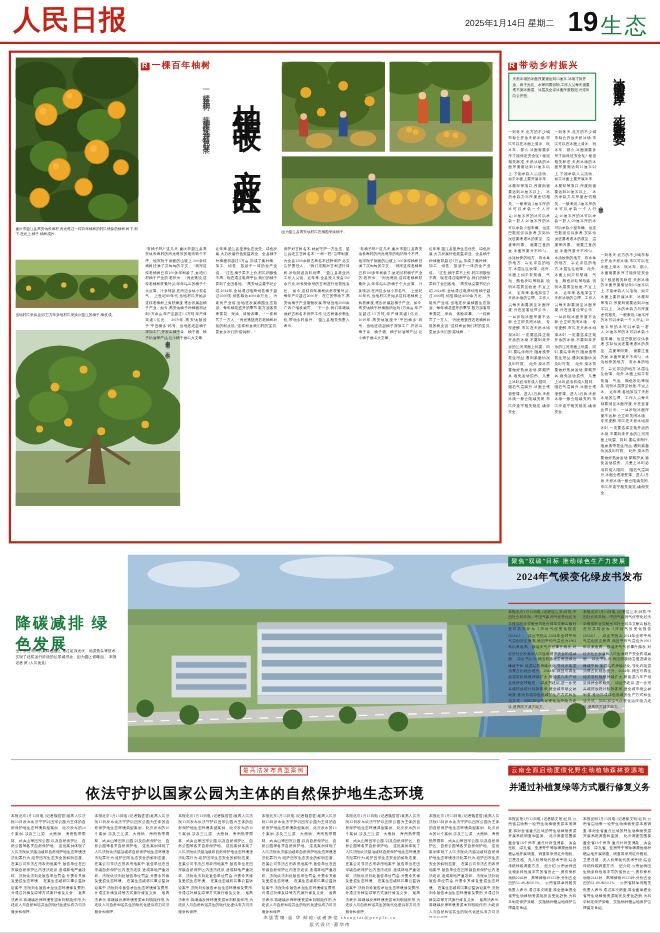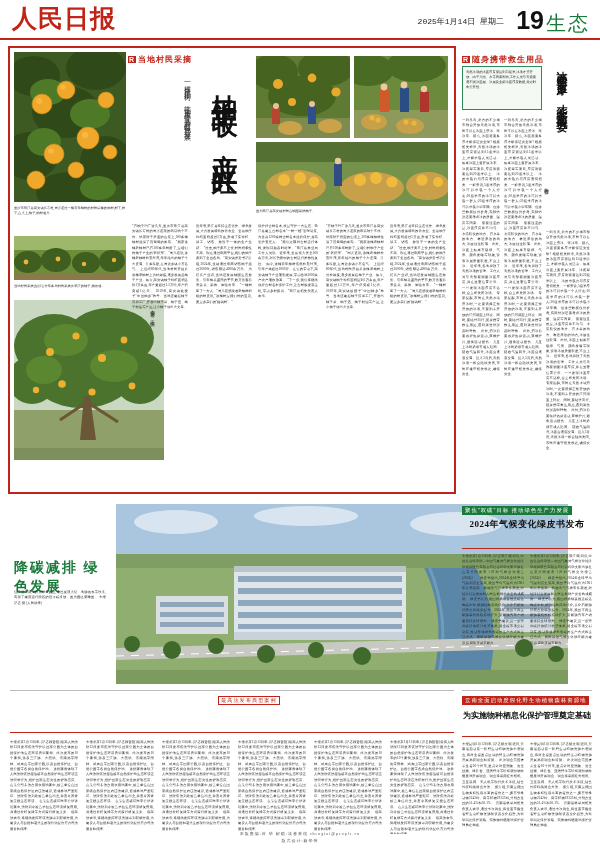--- a/index.html
+++ b/index.html
@@ -35,21 +35,21 @@
     font-weight: bold;
     font-size: 25px;
     letter-spacing: 1px;
     line-height: 30px;
   }
   .masthead-date {
     position: absolute;
     right: 96px; top: 16px;
     font-size: 8px;
     color: #222;
-    font-family: Liberation Mono, monospace;
+    font-family: Liberation Sans, sans-serif;
   }
   .page-num {
     position: absolute;
     right: 56px; top: 6px;
     font-size: 25px;
     font-weight: bold;
     color: #111;
     font-family: "Liberation Sans", sans-serif;
   }
   .section-name {
@@ -228,21 +228,21 @@
   <div class="masthead">
     <div class="logo">人民日报</div>
     <div class="masthead-date">2025年1月14日 星期二</div>
     <div class="page-num">19</div>
     <div class="section-name">生态</div>
   </div>
 
   <div class="feature-box"></div>
 
   <div class="kicker" style="left:128px; top:54px;">
-    <span class="mark">R</span><span>当地村民采摘</span>
+    <span class="mark">R</span><span>一棵百年柚树</span>
   </div>
 
   <div class="photo" style="left:14px; top:52px; width:112px; height:150px;">
     <svg width="112" height="150" viewBox="0 0 112 150" preserveAspectRatio="none">
       <rect width="112" height="150" fill="#3d5a22"></rect>
       <g fill="#2f4a18">
         <ellipse cx="20" cy="24" rx="26" ry="20"></ellipse>
           <ellipse cx="82" cy="16" rx="30" ry="22"></ellipse>
         <ellipse cx="52" cy="60" rx="34" ry="26"></ellipse>
           <ellipse cx="16" cy="104" rx="28" ry="24"></ellipse>
@@ -431,21 +431,21 @@
   <div class="col-text" style="position:absolute; left:326px; top:224px; width:58px; height:264px;">"有柚子吗?"这几天,重庆市垫江县高安镇长寿村的周光遮家的电话响个不停。他家院子后面的山坡上,300多棵柚树挂满了沉甸甸的果实。
 "我家这棵老柚树已有100多年树龄了,是咱们村柚子产业的'老祖宗'。"周光遮说,这棵老柚树枝繁叶茂,年年结出的柚子个大皮薄、汁多味甜,在周边乡镇小有名气。
 上世纪80年代,当地村民开始从这棵老柚树上剪枝嫁接,逐步发展起柚子产业。如今,高安镇柚子种植面积达到1万余亩,年产量超过1.5万吨,年产值突破1亿元。
 2019年,高安镇被授予"中国柚乡"称号。当地还建起柚子深加工厂,开发出柚子茶、柚子酒、柚子精油等产品,让小柚子做出大文章。</div>
   <div class="col-text" style="position:absolute; left:390px; top:224px; width:56px; height:264px;">近年来,垫江县坚持生态优先、绿色发展,大力发展特色效益农业。全县柚子种植面积超过5万亩,形成了集种植、加工、销售、旅游于一体的全产业链。
 "过去,柚子卖不上价,村民积极性不高。现在通过电商平台,我们的柚子卖到了全国各地。"高安镇党委书记介绍,2024年,全镇通过电商销售柚子超过3000吨,销售额达4000余万元。
 为延长产业链,当地还发展柚园生态旅游。每年柚花盛开的季节,数万游客前来赏花、采摘、体验农事。
 "一棵树富了一方人。"周光遮抚摸着老柚树粗糙的树皮说,"这棵树是我们村的宝贝,更是乡亲们的'摇钱树'。"</div>
 
   <div class="kicker" style="left:462px; top:54px;">
-    <span class="mark">R</span><span>随身携带救生用品</span>
+    <span class="mark">R</span><span>带动乡村振兴</span>
   </div>
   <div class="audio-box" style="position:absolute; left:462px; top:66px; width:80px; height:44px;">天然冰场的冰面厚度需达到15厘米,冰场才算开放。由于光照、水等因素影响,工作人员每天需要逐不测冰面层、冰层及全部冰面厚度数据,并定时向公开投。</div>
   <div class="vhead-big" style="left:554px; top:62px; height:160px;">冰面需要多厚,才能在上面玩耍?</div>
   <div class="byline-v" style="left:544px; top:184px; height:40px;">曲玫霖</div>
   <div class="col-text" style="position:absolute; left:462px; top:118px; width:38px; height:372px;">一到冬天,北方的不少城市都会开放天然冰场,市民可以在冰面上滑冰、玩冰车。那么,冰面需要多厚才能保证安全呢?
 根据相关标准,天然冰场的冰面厚度需达到15厘米以上,才能承载人员活动。如果冰面上要开展冰车、冰爬犁等项目,厚度则需要达到20厘米以上。
 冰的承载力与厚度密切相关。一般来说,5厘米厚的冰可以承载一个人行走;10厘米厚的冰可以承载一群人;20厘米厚的冰可以承载小型车辆。但这些数据仅供参考,实际情况还要考虑冰的质量、温度等因素。
 需要注意的是,冰面厚度并不均匀。水流较快的地方、有水草的地方、靠近岸边的地方,冰层往往较薄。此外,冰面上如果有裂缝、气泡、颜色发暗等现象,说明冰层质量较差,不宜上冰。
 近年来,各地加强了天然冰场的管理。工作人员每天都要测量冰面厚度,并在显著位置公示。一旦发现冰面厚度不达标,会立即关闭冰场。
 专家提醒,市民在天然水域滑冰时,一定要选择正规开放的冰场,不要到未开放的江河湖面上玩耍。同时,要结伴而行,随身携带救生用品,遇到紧急情况及时呼救。
@@ -544,33 +544,34 @@
 绿皮书认为,我国积极稳妥推进碳达峰碳中和,能源结构持续优化,非化石能源消费占比稳步提升。2024年,我国可再生能源装机规模持续扩大,新能源汽车产销量保持全球领先。
 绿皮书建议,进一步完善碳排放统计核算体系,健全碳市场交易制度,推动形成绿色低碳的生产方式和生活方式。同时加强气候变化适应能力建设,提高防灾减灾能力。</div>
   <div class="col-text" style="position:absolute; left:530px; top:554px; width:62px; height:128px;">本报北京1月13日电 (记者寇江泽)日前,中国社会科学院—中国气象局气候变化经济学模拟联合实验室与社会科学文献出版社在京共同发布《应对气候变化报告(2024)》。
 绿皮书指出,2024年全球平均气温创历史新高,我国平均气温也为1961年以来最高。极端天气气候事件频发,对经济社会发展和人民生命财产安全构成威胁。
 绿皮书认为,我国积极稳妥推进碳达峰碳中和,能源结构持续优化,非化石能源消费占比稳步提升。2024年,我国可再生能源装机规模持续扩大,新能源汽车产销量保持全球领先。
 绿皮书建议,进一步完善碳排放统计核算体系,健全碳市场交易制度,推动形成绿色低碳的生产方式和生活方式。同时加强气候变化适应能力建设,提高防灾减灾能力。</div>
 
   <div class="grayline" style="left:462px; top:690px; width:130px;"></div>
 
   <div class="tag-red" style="left:462px; top:696px;">云南全面启动度假化野生动植物森林资源地</div>
-  <div class="bh" style="left:462px; top:710px; width:130px; font-size:8px; line-height:12px;">为实施物种栖息化保护管理奠定基础</div>
+  <div class="bh" style="left:462px; top:710px; width:130px; font-size:8px; line-height:12px;">并通过补植复绿等方式履行修复义务</div>
   <div class="redline" style="left:462px; top:736px; width:130px;"></div>
   <div class="col-text" style="position:absolute; left:462px; top:742px; width:62px; height:92px;">本报昆明1月13日电 (记者杨文明)近日,云南省启动新一轮野生动植物资源本底调查,将对全省重点区域的野生动植物资源开展系统调查和监测。
 此次调查范围覆盖全省16个州市,重点针对亚洲象、滇金丝猴、绿孔雀、亚洲野牛等珍稀濒危物种栖息地开展调查。调查将采用红外相机、卫星遥感、无人机等现代技术手段,结合传统样线调查方法。
 据介绍,云南是我国生物多样性最丰富的省份之一,拥有脊椎动物2242种、高等植物19333种,分别占全国的51.4%和50.1%。
 云南省林草局相关负责人表示,通过本次调查,将全面掌握全省野生动植物资源现状及变化趋势,为科学制定保护策略、实施物种栖息地保护管理奠定基础。</div>
   <div class="col-text" style="position:absolute; left:530px; top:742px; width:62px; height:92px;">本报昆明1月13日电 (记者杨文明)近日,云南省启动新一轮野生动植物资源本底调查,将对全省重点区域的野生动植物资源开展系统调查和监测。
 此次调查范围覆盖全省16个州市,重点针对亚洲象、滇金丝猴、绿孔雀、亚洲野牛等珍稀濒危物种栖息地开展调查。调查将采用红外相机、卫星遥感、无人机等现代技术手段,结合传统样线调查方法。
 据介绍,云南是我国生物多样性最丰富的省份之一,拥有脊椎动物2242种、高等植物19333种,分别占全国的51.4%和50.1%。
 云南省林草局相关负责人表示,通过本次调查,将全面掌握全省野生动植物资源现状及变化趋势,为科学制定保护策略、实施物种栖息地保护管理奠定基础。</div>
 
   <div class="grayline" style="left:10px; top:690px; width:444px;"></div>
   <div class="tag-outline" style="left:218px; top:696px;">最高法发布典型案例</div>
+  <div class="bh" style="left:10px; top:712px; width:444px; font-size:13px; letter-spacing:1px;">依法守护以国家公园为主体的自然保护地生态环境</div>
   <div class="redline" style="left:10px; top:732px; width:444px;"></div>
   <div class="col-text" style="position:absolute; left:10px; top:740px; width:68px; height:94px;">本报北京1月13日电 (记者魏哲哲)最高人民法院13日发布依法守护以国家公园为主体的自然保护地生态环境典型案例。此次发布的10个案例,涉及三江源、大熊猫、海南热带雨林、武夷山等国家公园,以及自然保护区、自然公园等各类自然保护地。
 这批案例体现了人民法院依法惩治破坏自然保护地生态环境违法犯罪行为,维护国家生态安全的鲜明态度。
 在某公司非法占用农用地案中,被告单位在国家级自然保护区内违法建设,造成林地严重毁坏。法院依法判处被告单位罚金,并责令其修复受损生态环境。
 在某生态破坏民事公益诉讼案中,法院判令被告承担生态环境修复费用,并通过补植复绿等方式履行修复义务。
 最高法表示,将继续发挥环境资源审判职能作用,为建设人与自然和谐共生的现代化提供有力司法服务和保障。</div>
   <div class="col-text" style="position:absolute; left:86px; top:740px; width:68px; height:94px;">本报北京1月13日电 (记者魏哲哲)最高人民法院13日发布依法守护以国家公园为主体的自然保护地生态环境典型案例。此次发布的10个案例,涉及三江源、大熊猫、海南热带雨林、武夷山等国家公园,以及自然保护区、自然公园等各类自然保护地。
 这批案例体现了人民法院依法惩治破坏自然保护地生态环境违法犯罪行为,维护国家生态安全的鲜明态度。
 在某公司非法占用农用地案中,被告单位在国家级自然保护区内违法建设,造成林地严重毁坏。法院依法判处被告单位罚金,并责令其修复受损生态环境。
 在某生态破坏民事公益诉讼案中,法院判令被告承担生态环境修复费用,并通过补植复绿等方式履行修复义务。

